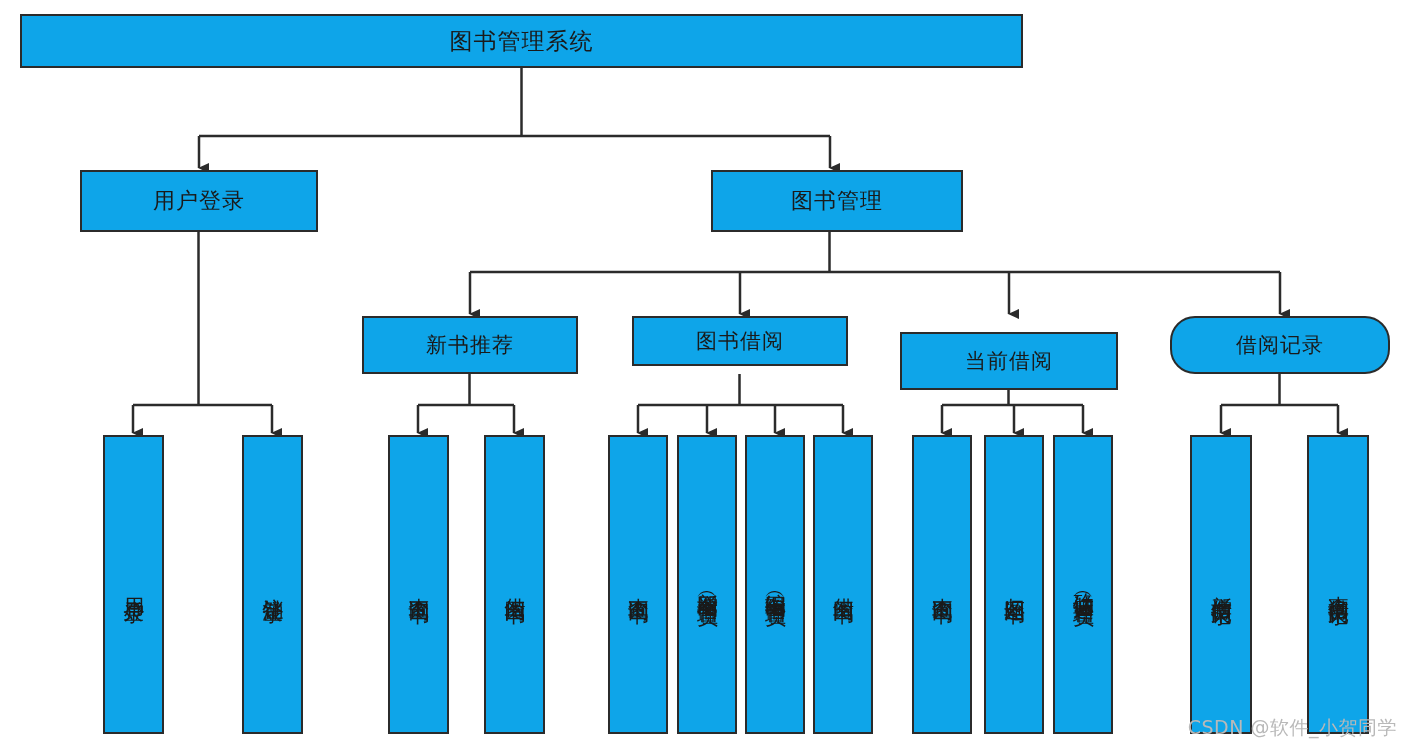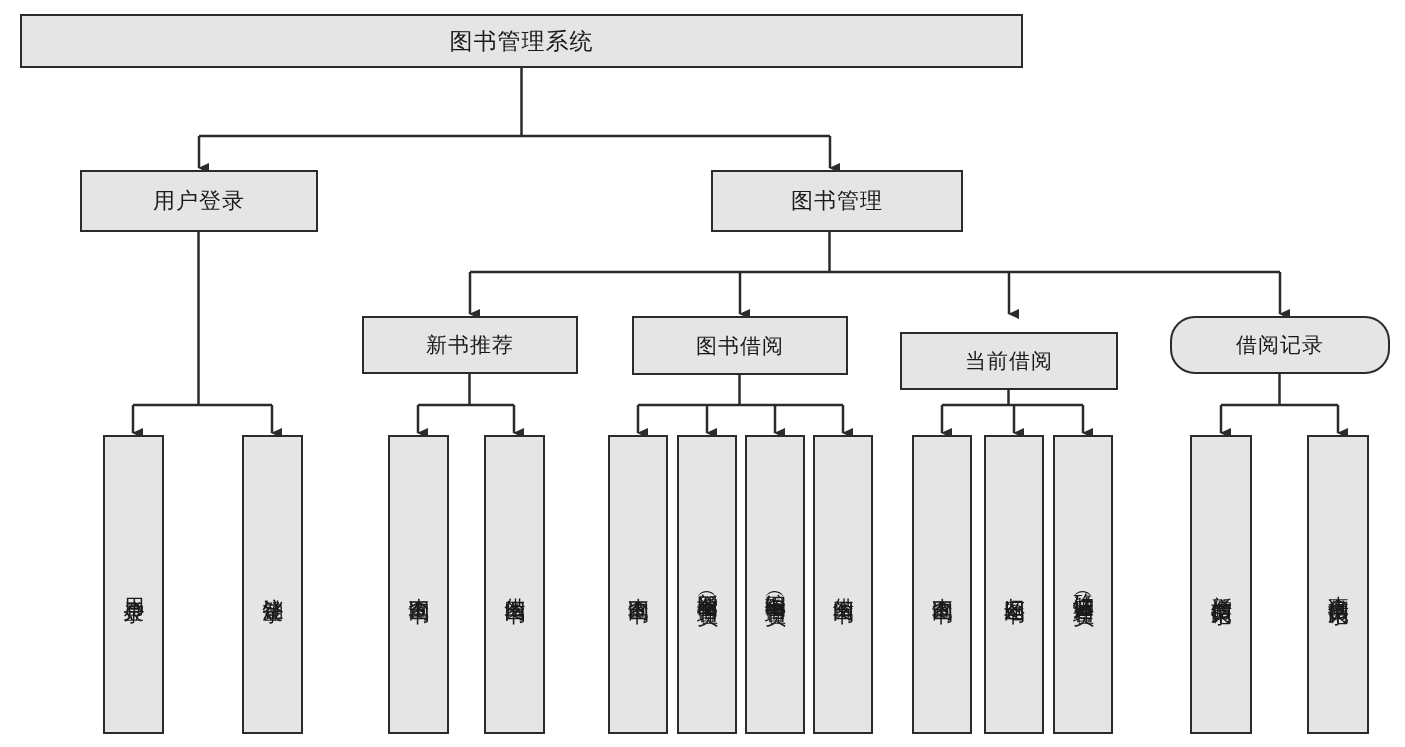--- a/index.html
+++ b/index.html
@@ -24,21 +24,21 @@
     position: absolute;
     left: 0;
     top: 0;
     width: 1405px;
     height: 747px;
     pointer-events: none;
   }
   .node {
     position: absolute;
     box-sizing: border-box;
-    background: #e5e5e5;
+    background: #0ea5e9;
     border: 2.5px solid #2b2b2b;
     display: flex;
     align-items: center;
     justify-content: center;
     color: #1a1a1a;
     text-align: center;
   }
   .node.level0 {
     font-size: 23px;
     border-width: 2.5px;
@@ -132,21 +132,21 @@
       </div>
       <div class="node level1" style="left: 80px; top: 170px; width: 238px; height: 62px;">
         <span class="htext">用户登录</span>
       </div>
       <div class="node level1" style="left: 711px; top: 170px; width: 252px; height: 62px;">
         <span class="htext">图书管理</span>
       </div>
       <div class="node level2" style="left: 362px; top: 316px; width: 216px; height: 58px;">
         <span class="htext">新书推荐</span>
       </div>
-      <div class="node level2" style="left: 632px; top: 316px; width: 216px; height: 59px;">
+      <div class="node level2" style="left: 632px; top: 316px; width: 216px; height: 50px;">
         <span class="htext">图书借阅</span>
       </div>
       <div class="node level2" style="left: 900px; top: 316px; width: 218px; height: 58px; margin-top: 16px;">
         <span class="htext">当前借阅</span>
       </div>
       <div class="node level2" style="left: 1170px; top: 316px; width: 220px; height: 58px; border-radius: 25px;">
         <span class="htext">借阅记录</span>
       </div>
       <div class="node level3 leaf" style="left: 103px; top: 435px; width: 61px; height: 299px;">
         <span class="vtext">用户登录</span>
@@ -182,13 +182,14 @@
         <span class="vtext">确认归还（管理员）</span>
       </div>
       <div class="node level3 leaf" style="left: 1190px; top: 435px; width: 62px; height: 299px;">
         <span class="vtext">新增借阅记录</span>
       </div>
       <div class="node level3 leaf" style="left: 1307px; top: 435px; width: 62px; height: 299px;">
         <span class="vtext">查询借阅记录</span>
       </div>
     </div>
 
+  <div id="watermark">CSDN @软件_小贺同学</div>
 </div>
 
 </body></html>

